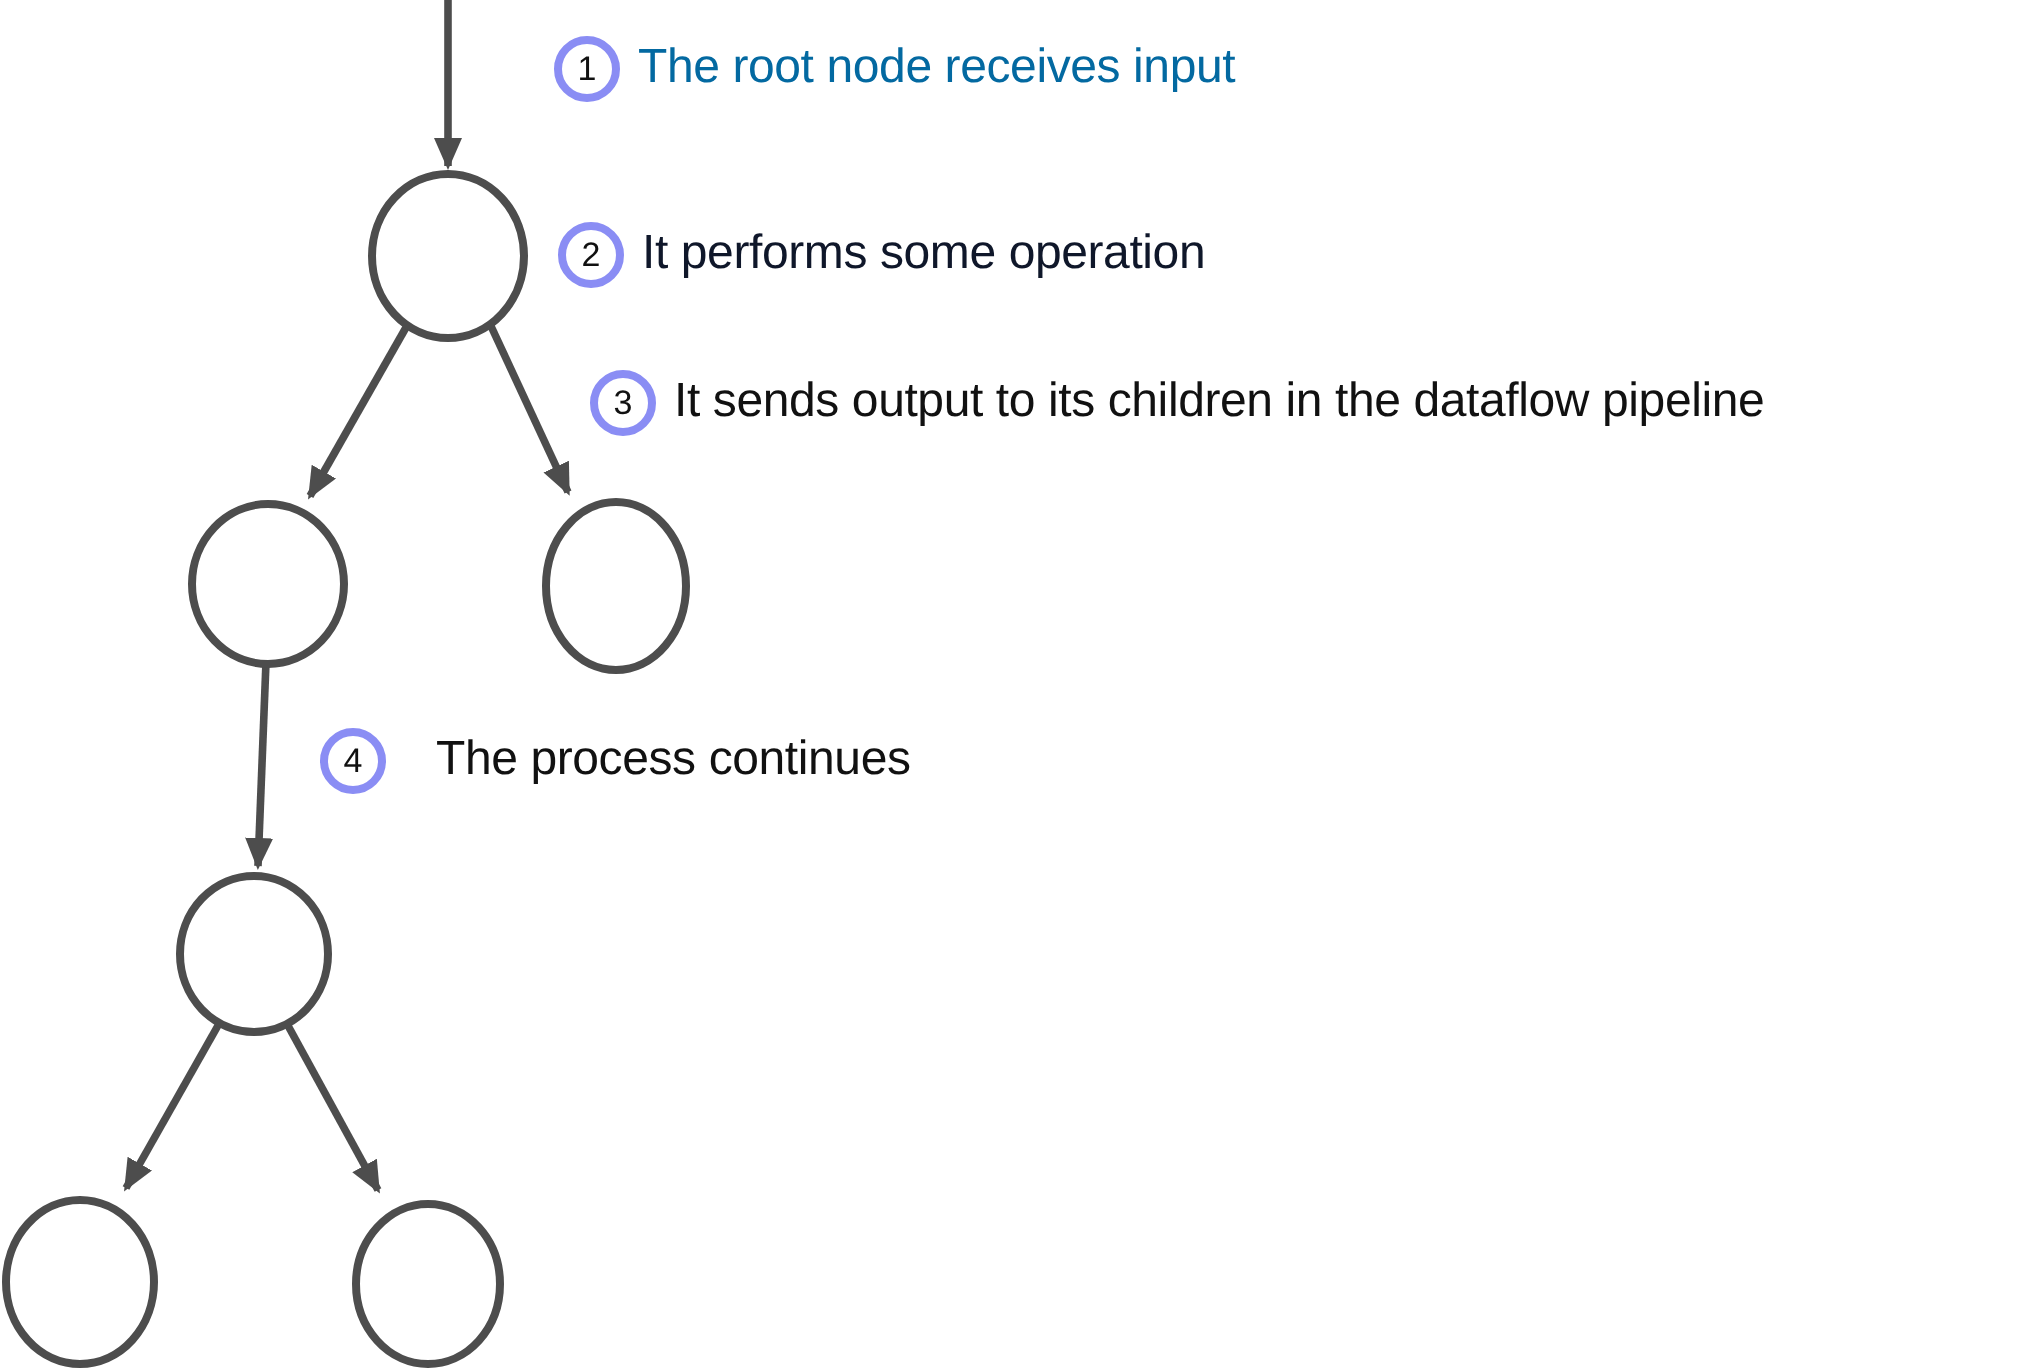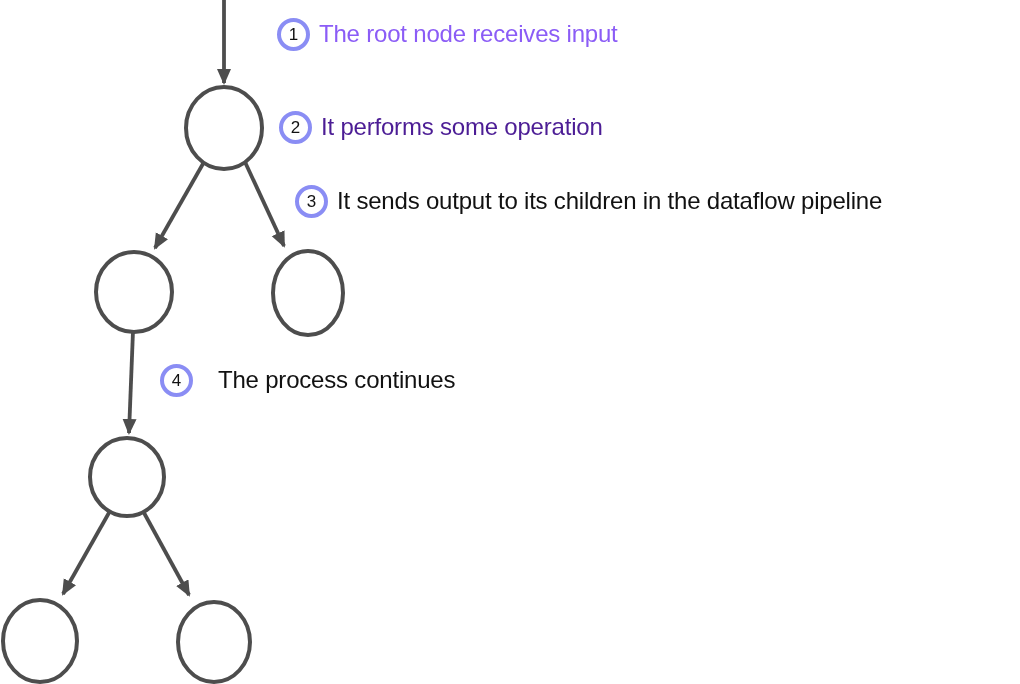--- a/index.html
+++ b/index.html
@@ -80,26 +80,26 @@
         <ellipse cx="134" cy="292" rx="38" ry="40" fill="#ffffff" stroke="#4d4d4d" stroke-width="4"></ellipse>
         <ellipse cx="308" cy="293" rx="35" ry="42" fill="#ffffff" stroke="#4d4d4d" stroke-width="4"></ellipse>
         <ellipse cx="127" cy="477" rx="37" ry="39" fill="#ffffff" stroke="#4d4d4d" stroke-width="4"></ellipse>
         <ellipse cx="40" cy="641" rx="37" ry="41" fill="#ffffff" stroke="#4d4d4d" stroke-width="4"></ellipse>
         <ellipse cx="214" cy="642" rx="36" ry="40" fill="#ffffff" stroke="#4d4d4d" stroke-width="4"></ellipse>
       </g>
   </svg>
 
   <div class="step" id="step-1">
     <span class="badge" style="border-color: rgb(138, 141, 244); color: rgb(17, 17, 17);">1</span>
-    <span class="step-label" style="color: #8b5cf6;">The root node receives input</span>
+    <span class="step-label" style="color: #0369a1;">The root node receives input</span>
   </div>
 
   <div class="step" id="step-2">
     <span class="badge" style="border-color: rgb(138, 141, 244); color: rgb(17, 17, 17);">2</span>
-    <span class="step-label" style="color: #4c1d95;">It performs some operation</span>
+    <span class="step-label" style="color: #0f172a;">It performs some operation</span>
   </div>
 
   <div class="step" id="step-3">
     <span class="badge" style="border-color: rgb(138, 141, 244); color: rgb(17, 17, 17);">3</span>
     <span class="step-label" style="color: rgb(17, 17, 17); text-align: right;">It sends output to its children in the dataflow pipeline</span>
   </div>
 
   <div class="step" id="step-4">
     <span class="badge" style="border-color: rgb(138, 141, 244); color: rgb(17, 17, 17);">4</span>
     <span class="step-label" style="color: rgb(17, 17, 17); margin-left: 16px;">The process continues</span>

